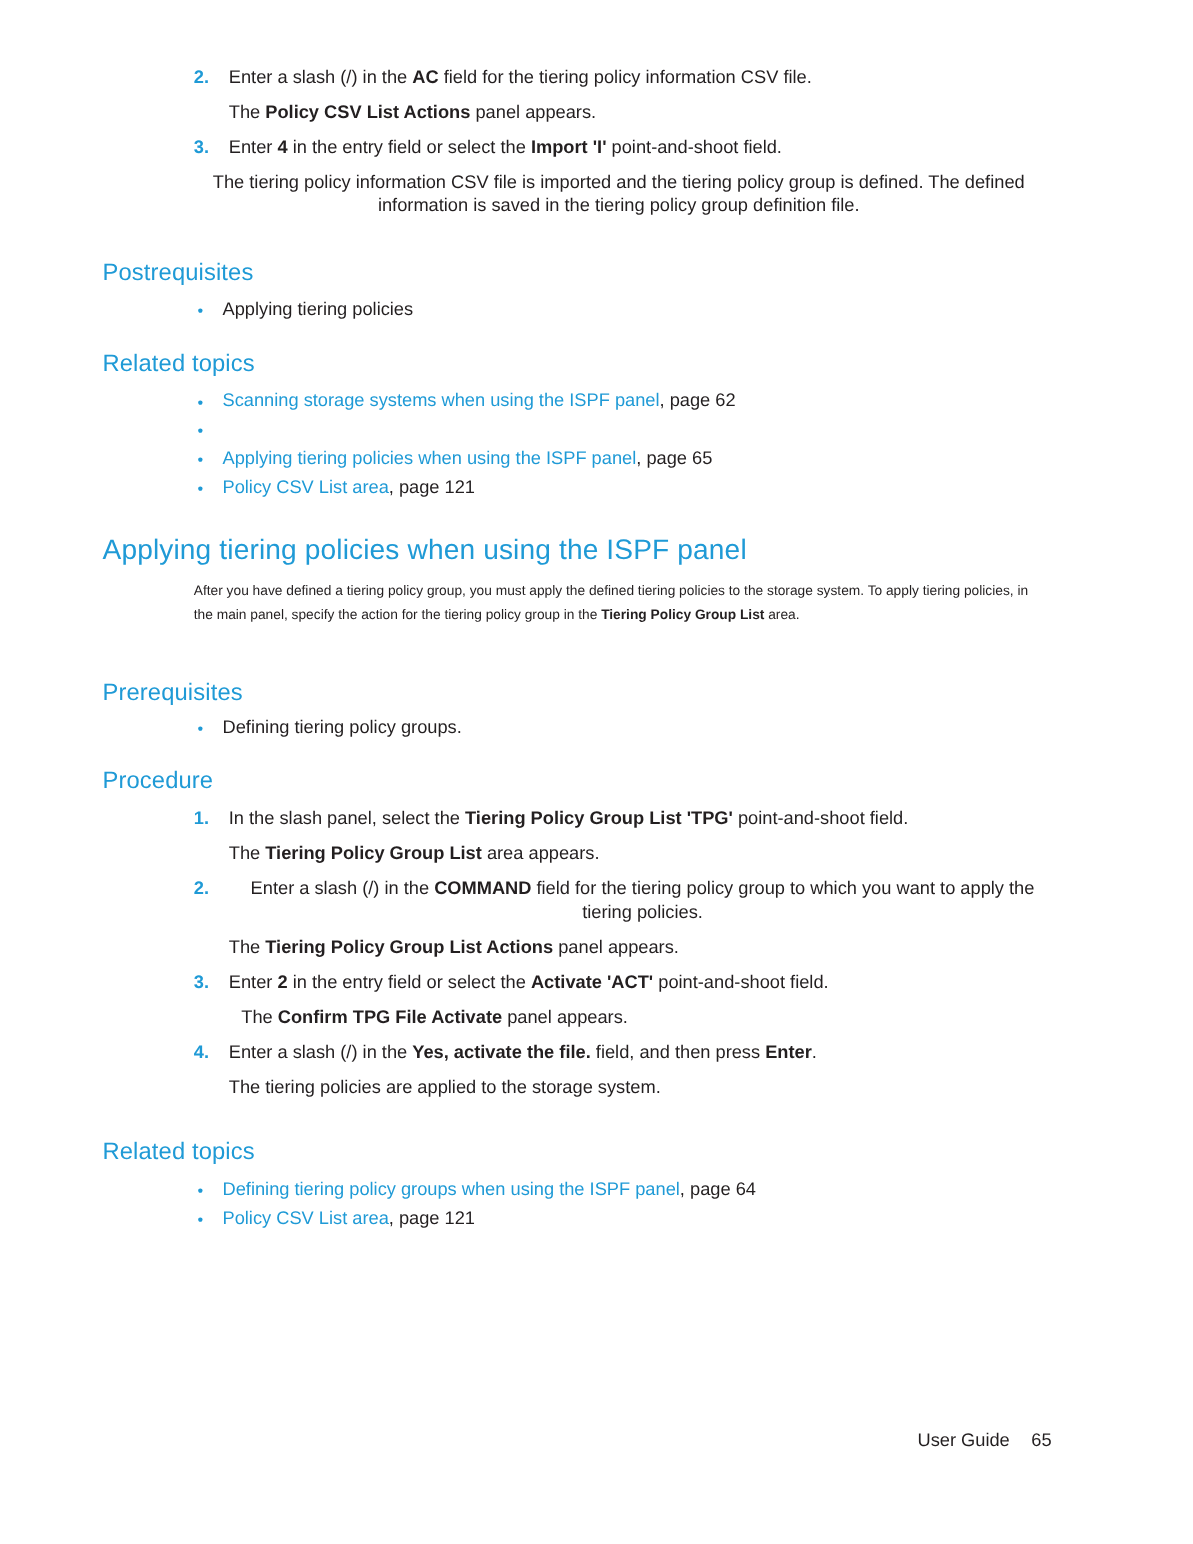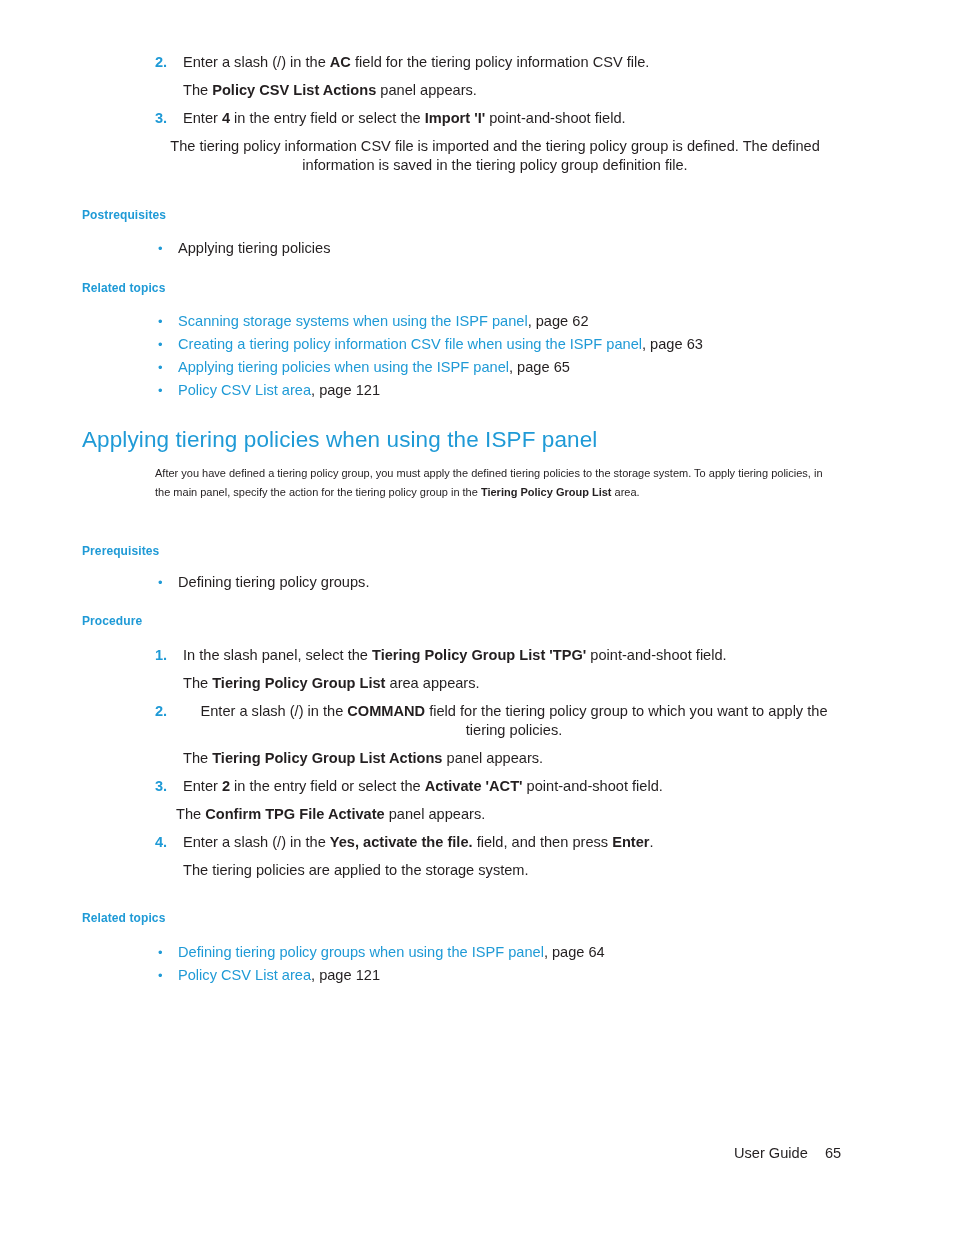--- a/index.html
+++ b/index.html
@@ -21,22 +21,22 @@
     left: 0; top: 0;
     width: 954px;
     height: 1235px;
   }
 
   
   .blk { position: absolute; }
 
   .section-head {
     color: #1f9ad6;
-    font-size: 12px;
-    font-weight: 700;
+    font-size: 19px;
+    font-weight: 400;
     letter-spacing: 0.1px;
     white-space: nowrap;
   }
 
   .chapter-head {
     color: #1f9ad6;
     font-size: 22.5px;
     font-weight: 400;
     letter-spacing: 0.1px;
     white-space: nowrap;
@@ -132,21 +132,20 @@
 
   <div class="blk section-head" style="left:82px; top:281px;">Related topics</div>
 
   <div class="bullet" style="left:158px; top:312px; width:700px;">
     <div class="bullet-dot">•</div>
     <div class="bullet-body"><span class="lnk">Scanning storage systems when using the ISPF panel</span><span>, page 62</span></div>
   </div>
 
   <div class="bullet" style="left:158px; top:335px; width:700px;">
     <div class="bullet-dot">•</div>
-    <div class="bullet-body"><span class="lnk">Creating a tiering policy information CSV file when using the ISPF panel</span><span>, page 63</span></div>
   </div>
 
   <div class="bullet" style="left:158px; top:358px; width:700px;">
     <div class="bullet-dot">•</div>
     <div class="bullet-body"><span class="lnk">Applying tiering policies when using the ISPF panel</span><span>, page 65</span></div>
   </div>
 
   <div class="bullet" style="left:158px; top:381px; width:700px;">
     <div class="bullet-dot">•</div>
     <div class="bullet-body"><span class="lnk">Policy CSV List area</span><span>, page 121</span></div>
@@ -181,21 +180,21 @@
 
   <div class="step" style="left:183px; top:749px; width:660px;">
     <div class="step-body"><span>The </span><span class="bold">Tiering Policy Group List Actions</span><span> panel appears.</span></div>
   </div>
 
   <div class="step" style="left:155px; top:777px; width:690px;">
     <div class="step-num">3.</div>
     <div class="step-body"><span>Enter </span><span class="bold">2</span><span> in the entry field or select the </span><span class="bold">Activate 'ACT'</span><span> point-and-shoot field.</span></div>
   </div>
 
-  <div class="step" style="left:176px; top:805px; width:660px;">
+  <div class="step" style="left:193px; top:805px; width:660px;">
     <div class="step-body"><span>The </span><span class="bold">Confirm TPG File Activate</span><span> panel appears.</span></div>
   </div>
 
   <div class="step" style="left:155px; top:833px; width:690px;">
     <div class="step-num">4.</div>
     <div class="step-body"><span>Enter a slash (/) in the </span><span class="bold">Yes, activate the file.</span><span> field, and then press </span><span class="bold">Enter</span><span>.</span></div>
   </div>
 
   <div class="step" style="left:183px; top:861px; width:660px;">
     <div class="step-body"><span>The tiering policies are applied to the storage system.</span></div>

